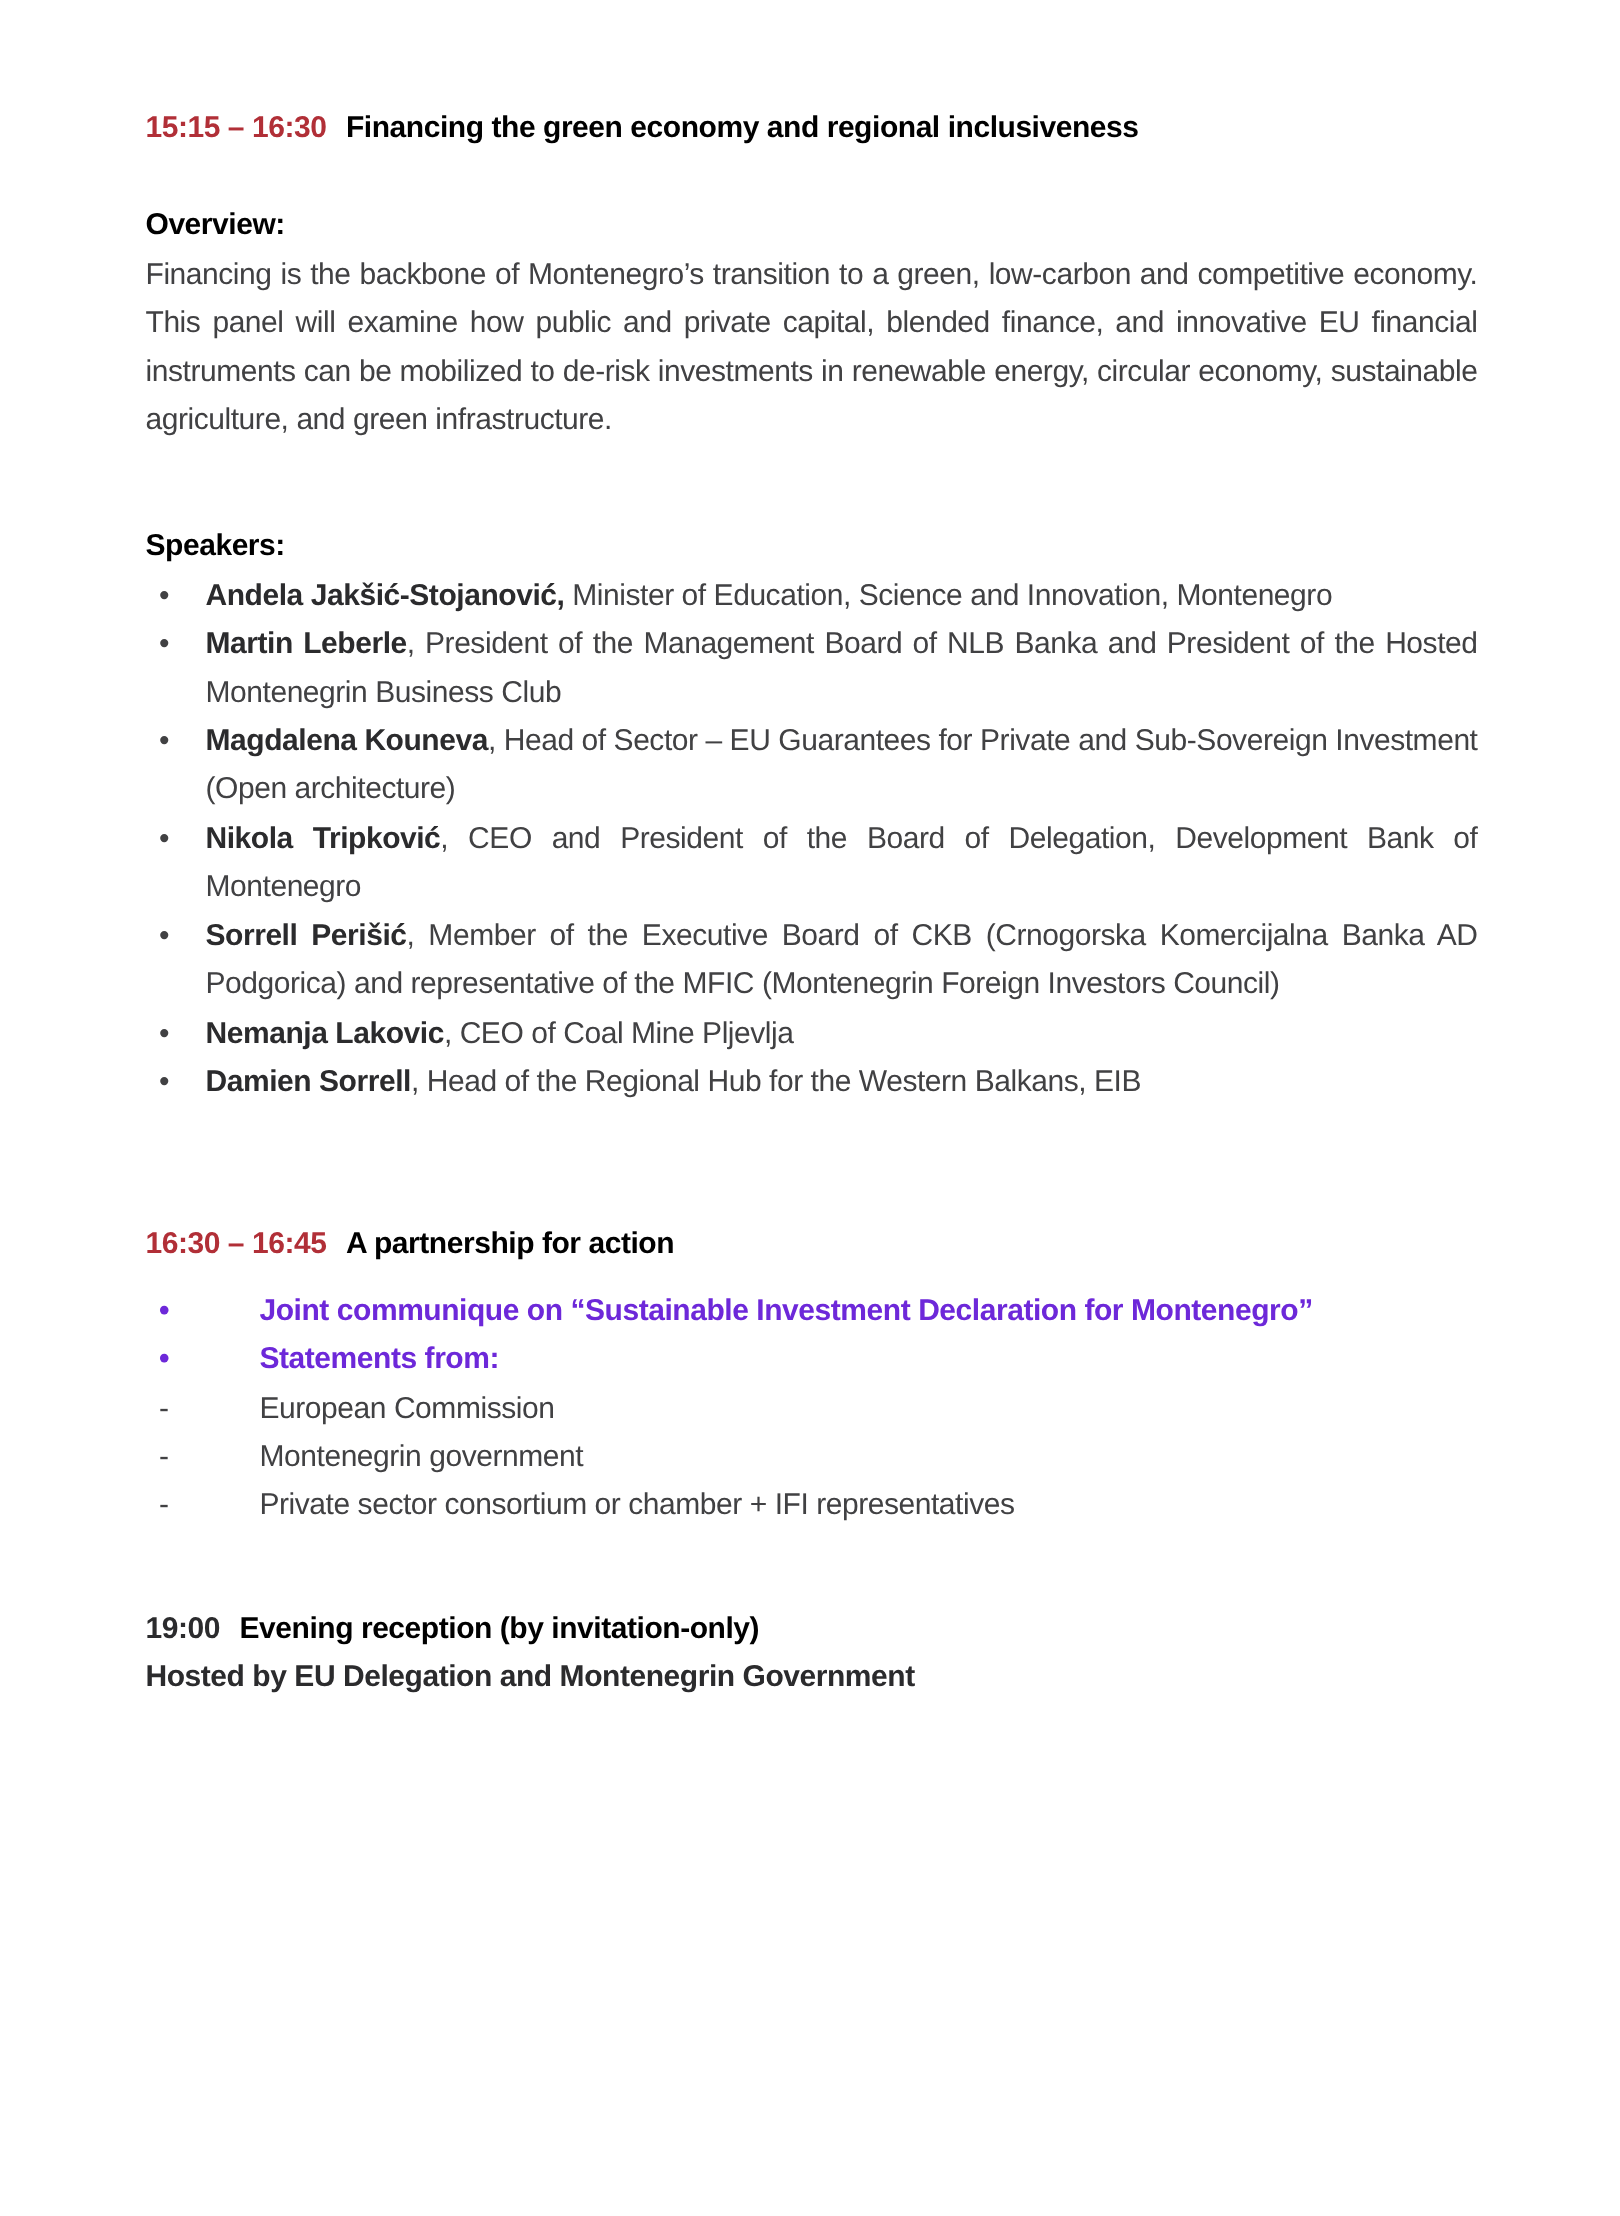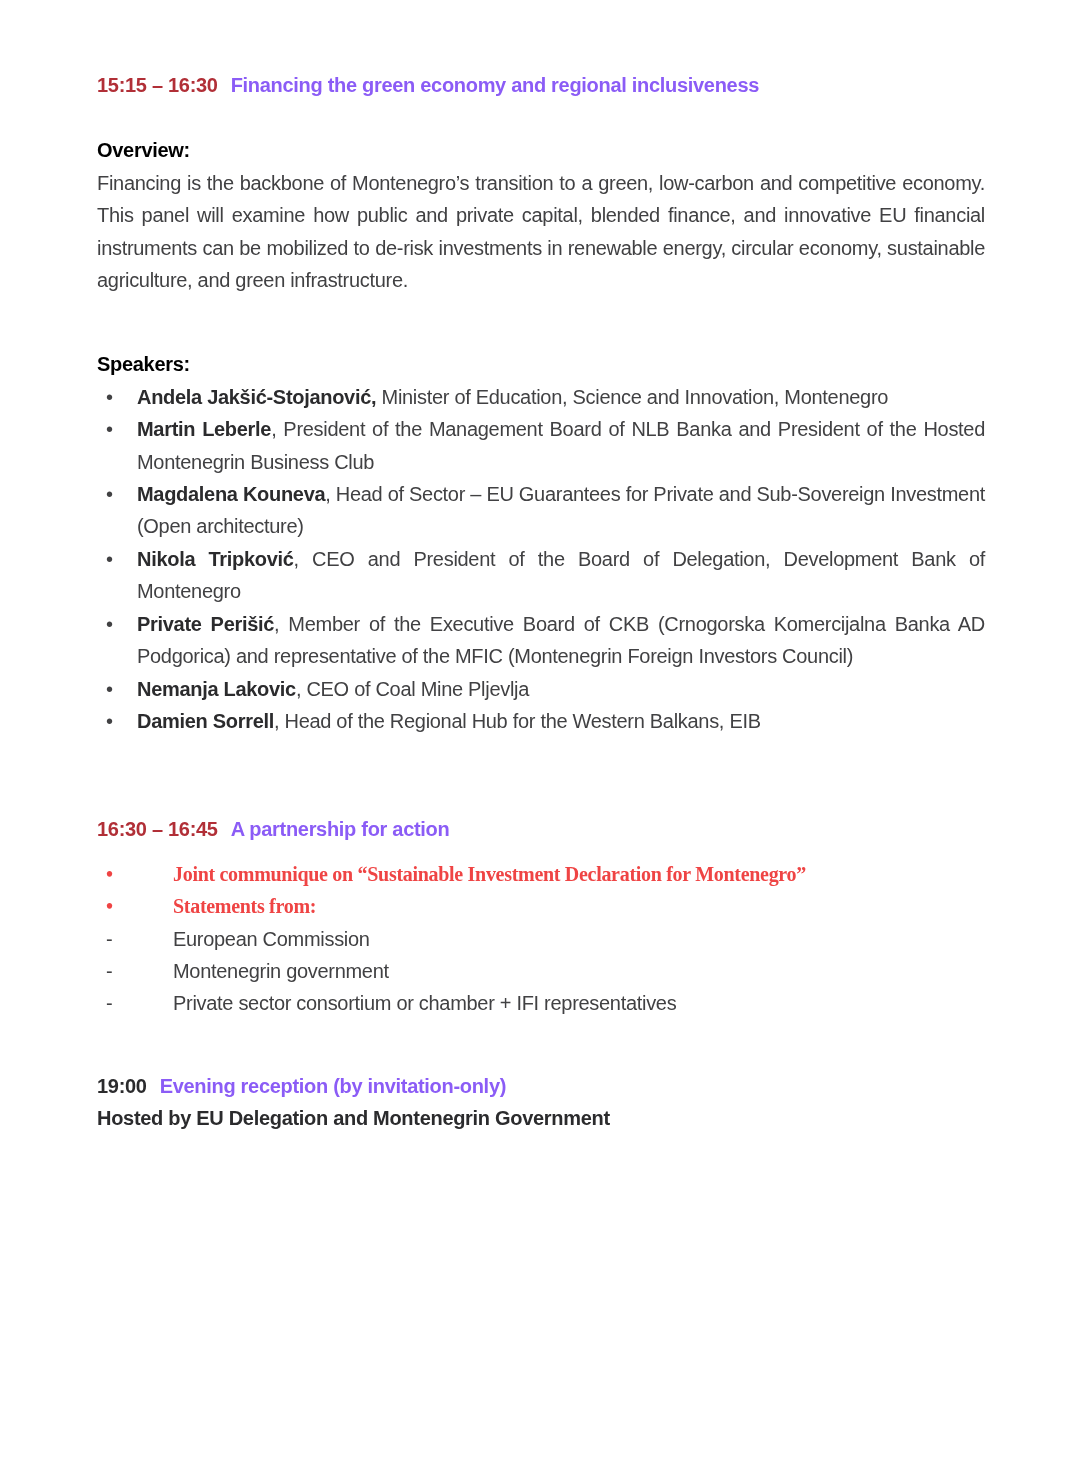--- a/index.html
+++ b/index.html
@@ -13,21 +13,21 @@
     padding: 69px 95px 0 97px;
     font-family: "Liberation Sans", sans-serif;
     font-size: 20px;
     line-height: 32.4px;
     letter-spacing: -0.3px;
     color: #414143;
   }
   .session-header { display: flex; gap: 13px; font-weight: 700; margin: 0; }
   .time-red  { color: #b12f37; white-space: nowrap; }
   .time-dark { color: #2b2b2d; white-space: nowrap; }
-  .session-title { color: #8b5cf6; }
+  .session-title { color: #000000; }
 
   .label { font-weight: 700; color: #000000; margin: 33px 0 0 0; }
   .para  { margin: 0; text-align: justify; }
 
   ul { list-style: none; margin: 0; padding: 0; }
   ul.speakers li {
     position: relative;
     padding-left: 40px;
     text-align: justify;
   }
@@ -39,22 +39,21 @@
   }
   .bold-name { font-weight: 700; color: #2b2b2d; }
 
   .s2 { margin-top: 76px; }
 
   ul.actions { margin-top: 12px; }
   ul.actions li {
     position: relative;
     padding-left: 76px;
     font-weight: 700;
-    color: #ef4444;
-    font-family: Liberation Serif, serif;
+    color: #6d28d9;
   }
   ul.actions li::before {
     content: "\2022";
     position: absolute;
     left: 9px;
     top: 0;
   }
 
   ul.dashes li {
     position: relative;
@@ -83,21 +82,21 @@
   <p class="label">Overview:</p>
   <p class="para">Financing is the backbone of Montenegro’s transition to a green, low-carbon and competitive economy. This panel will examine how public and private capital, blended finance, and innovative EU financial instruments can be mobilized to de-risk investments in renewable energy, circular economy, sustainable agriculture, and green infrastructure.</p>
 
   <p class="label" style="margin-top: 52px;">Speakers:</p>
 
   <ul class="speakers">
     <li><span class="bold-name">Andela Jakšić-Stojanović,</span><span> Minister of Education, Science and Innovation, Montenegro</span></li>
     <li><span class="bold-name">Martin Leberle</span><span>, President of the Management Board of NLB Banka and President of the Hosted Montenegrin Business Club</span></li>
     <li><span class="bold-name">Magdalena Kouneva</span><span>, Head of Sector – EU Guarantees for Private and Sub-Sovereign Investment (Open architecture)</span></li>
     <li><span class="bold-name">Nikola Tripković</span><span>, CEO and President of the Board of Delegation, Development Bank of Montenegro</span></li>
-    <li><span class="bold-name">Private Perišić</span><span>, Member of the Executive Board of CKB (Crnogorska Komercijalna Banka AD Podgorica) and representative of the MFIC (Montenegrin Foreign Investors Council)</span></li>
+    <li><span class="bold-name">Sorrell Perišić</span><span>, Member of the Executive Board of CKB (Crnogorska Komercijalna Banka AD Podgorica) and representative of the MFIC (Montenegrin Foreign Investors Council)</span></li>
     <li><span class="bold-name">Nemanja Lakovic</span><span>, CEO of Coal Mine Pljevlja</span></li>
     <li><span class="bold-name">Damien Sorrell</span><span>, Head of the Regional Hub for the Western Balkans, EIB</span></li>
   </ul>
 
   <div class="session-header s2">
     <span class="time-red">16:30 – 16:45</span>
     <span class="session-title">A partnership for action</span>
   </div>
 
   <ul class="actions">

